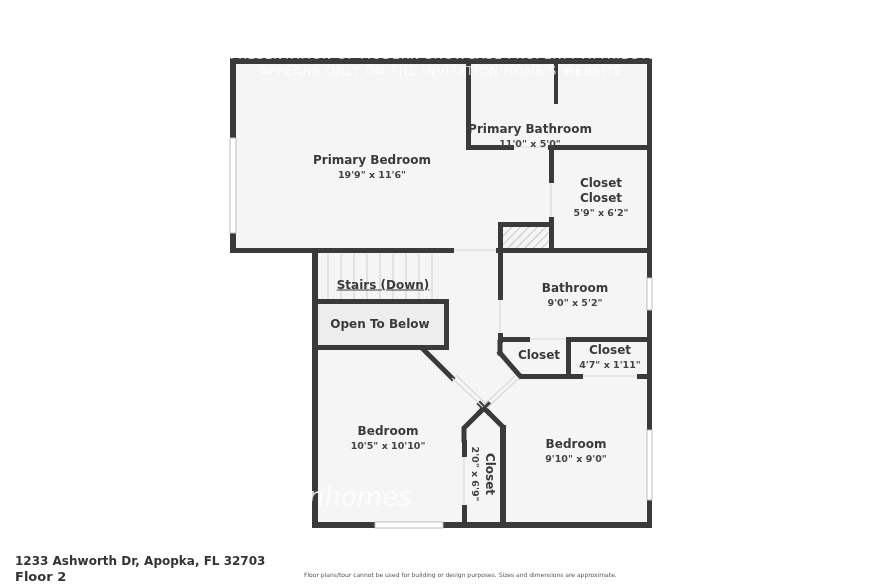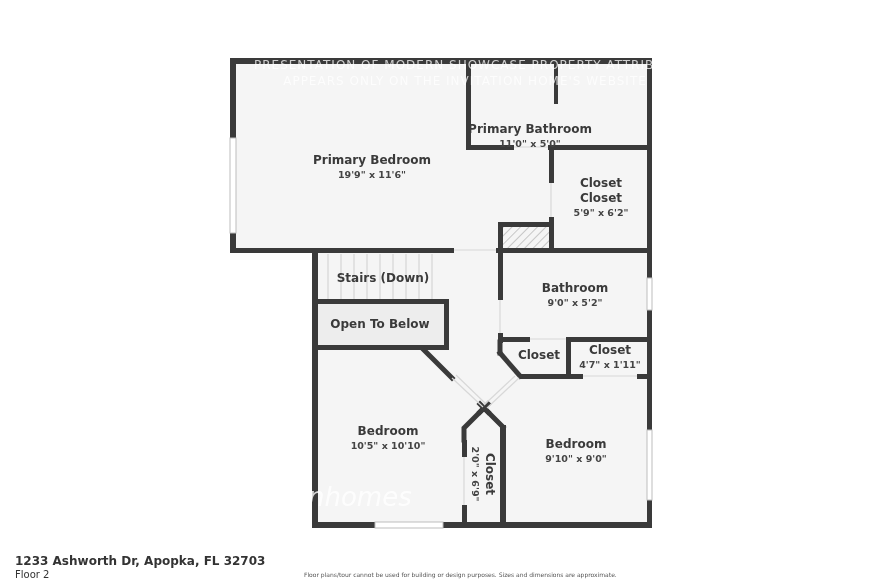--- a/index.html
+++ b/index.html
@@ -6,21 +6,21 @@
   body { width:882px; height:588px; position:relative; overflow:hidden;
          font-family:"DejaVu Sans", "Liberation Sans", sans-serif; }
   svg.plan { position:absolute; left:0; top:0; }
   .room-label { position:absolute; text-align:center; color:#3a3a3a; transform:translate(-50%,-50%); white-space:nowrap; }
   .room-name { font-size:12px; font-weight:bold; line-height:15px; display:block; }
   .room-dim { font-size:9.5px; font-weight:bold; line-height:13px; display:block; color:#444; }
   .vertical { transform:translate(-50%,-50%) rotate(90deg); }
   .watermark { position:absolute; color:rgba(255,255,255,0.75); font-size:12px; letter-spacing:1px; white-space:nowrap; text-align:center; line-height:16px; }
   .brand-mark { position:absolute; color:rgba(255,255,255,0.8); font-size:26px;font-style:italic; }
   .footer-address { position:absolute; left:15px; top:554px; font-size:12px; font-weight:bold; color:#333; }
-  .footer-floor { position:absolute; left:15px; top:569px; font-size:10px; font-weight:normal; color:#333; }
+  .footer-floor { position:absolute; left:15px; top:569px; font-size:13px; font-weight:bold; color:#333; }
   .footer-disclaimer { position:absolute; left:304px; top:571px; font-size:6px; color:#555; white-space:nowrap; }
 </style>
 </head>
 <body>
 
 <svg class="plan" width="882" height="588" viewBox="0 0 882 588">
   <defs>
     <pattern id="hatch" patternUnits="userSpaceOnUse" width="6" height="6" patternTransform="rotate(45)">
       <line x1="0" y1="0" x2="0" y2="6" stroke="#9a9a9a" stroke-width="1"></line>
     </pattern>
@@ -117,40 +117,40 @@
   </g>
 
   <g fill="#ffffff" stroke="#bdbdbd" stroke-width="1">
     <rect x="230" y="138" width="6" height="95"></rect>
     <rect x="647" y="278" width="5" height="32"></rect>
     <rect x="647" y="430" width="5" height="70"></rect>
     <rect x="375" y="522" width="68" height="6"></rect>
   </g>
 </svg>
 
-<div class="watermark" style="left:230px;top:57px;width:422px;padding-left:24px;">
+<div class="watermark" style="left:230px;top:47px;width:422px;">
   <span>PRESENTATION OF MODERN SHOWCASE PROPERTY ATTRIBUTE</span><br>
   <span>APPEARS ONLY ON THE INVITATION HOME'S WEBSITE</span>
 </div>
 <div class="brand-mark" style="left:308px;top:482px;">nhomes</div>
 
 <div class="room-label" style="left:372px;top:167px;">
   <span class="room-name">Primary Bedroom</span>
   <span class="room-dim">19'9" x 11'6"</span>
 </div>
 <div class="room-label" style="left:530px;top:120px;margin-top:16px;">
   <span class="room-name">Primary Bathroom</span>
   <span class="room-dim">11'0" x 5'0"</span>
 </div>
 <div class="room-label" style="left:601px;top:197px;">
   <span class="room-name">Closet</span>
   <span class="room-name">Closet</span>
   <span class="room-dim">5'9" x 6'2"</span>
 </div>
-<div class="room-label" style="left:383px;top:278px;">
+<div class="room-label" style="left:383px;top:285px;text-decoration:underline;">
   <span class="room-name">Stairs (Down)</span>
 </div>
 <div class="room-label" style="left:380px;top:324px;text-align:center;">
   <span class="room-name">Open To Below</span>
 </div>
 <div class="room-label" style="left:575px;top:295px;">
   <span class="room-name">Bathroom</span>
   <span class="room-dim">9'0" x 5'2"</span>
 </div>
 <div class="room-label" style="left:539px;top:355px;">

